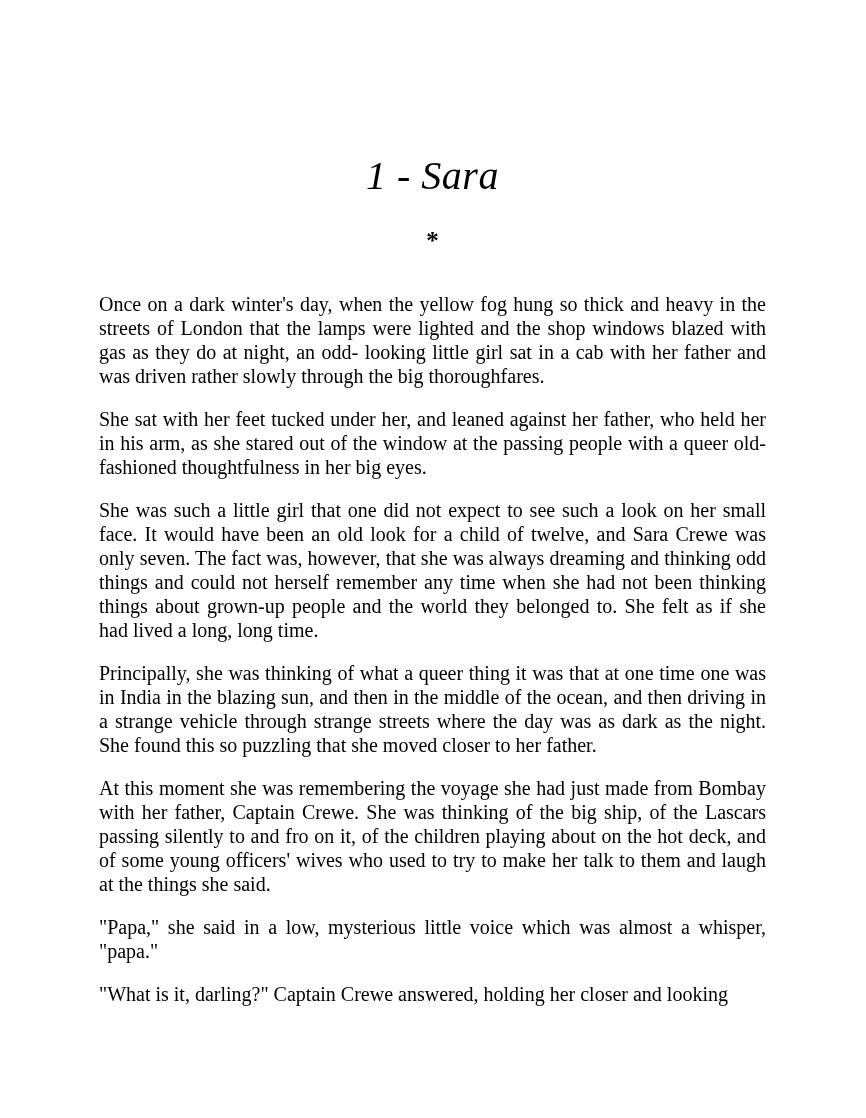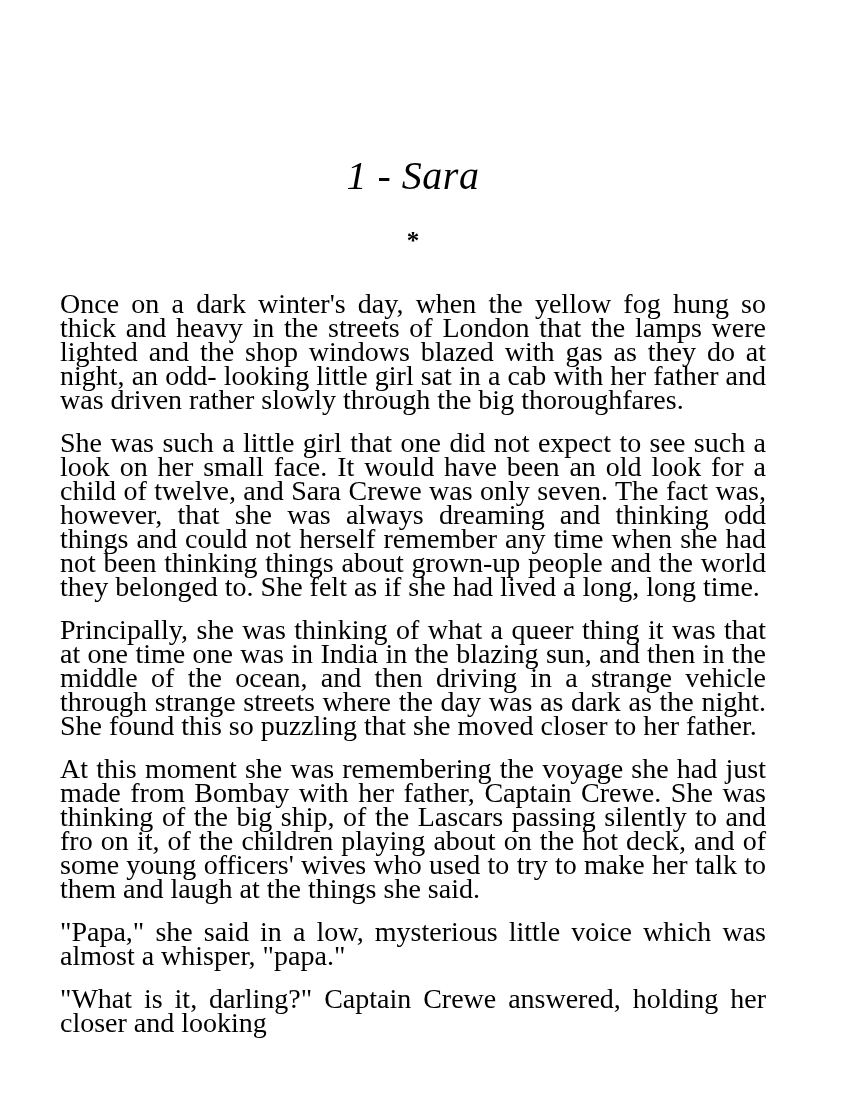--- a/index.html
+++ b/index.html
@@ -12,55 +12,56 @@
     width: 866px;
     height: 1118px;
     background: #ffffff;
     color: #000000;
     font-family: "Liberation Serif", serif;
     overflow: hidden;
     box-sizing: border-box;
   }
   .content {
     box-sizing: border-box;
-    padding: 152px 100px 0 60px; 
+    padding: 152px 100px 0 99px; 
   }
   .chapter-title {
     margin: 0;
     font-size: 40px;
     line-height: 48px;
     font-weight: 400;
     font-style: italic;
     text-align: center;
     letter-spacing: 0.5px;
   }
   .section-break {
     margin: 26px 0 36px 0;
     font-size: 25px;
     line-height: 30px;
     font-weight: 700;
     text-align: center;
   }
   .body-text p {
     margin: 0 0 19px 0;
-    font-size: 28px;
+    font-size: 20px;
     line-height: 24px;
     text-align: justify;
     text-justify: inter-word;
   }
 </style>
 </head>
 <body>
 
 <div class="page">
   <div class="content">
     <h1 class="chapter-title">1 - Sara</h1>
     <div class="section-break">*</div>
     <div class="body-text">
       <p>Once on a dark winter's day, when the yellow fog hung so thick and heavy in the streets of London that the lamps were lighted and the shop windows blazed with gas as they do at night, an odd- looking little girl sat in a cab with her father and was driven rather slowly through the big thoroughfares.</p>
+      <p>She sat with her feet tucked under her, and leaned against her father, who held her in his arm, as she stared out of the window at the passing people with a queer old-fashioned thoughtfulness in her big eyes.</p>
       <p>She was such a little girl that one did not expect to see such a look on her small face. It would have been an old look for a child of twelve, and Sara Crewe was only seven. The fact was, however, that she was always dreaming and thinking odd things and could not herself remember any time when she had not been thinking things about grown-up people and the world they belonged to. She felt as if she had lived a long, long time.</p>
       <p>Principally, she was thinking of what a queer thing it was that at one time one was in India in the blazing sun, and then in the middle of the ocean, and then driving in a strange vehicle through strange streets where the day was as dark as the night. She found this so puzzling that she moved closer to her father.</p>
       <p>At this moment she was remembering the voyage she had just made from Bombay with her father, Captain Crewe. She was thinking of the big ship, of the Lascars passing silently to and fro on it, of the children playing about on the hot deck, and of some young officers' wives who used to try to make her talk to them and laugh at the things she said.</p>
       <p>"Papa," she said in a low, mysterious little voice which was almost a whisper, "papa."</p>
       <p>"What is it, darling?" Captain Crewe answered, holding her closer and looking</p>
     </div>
   </div>
 </div>
 
 </body></html>

